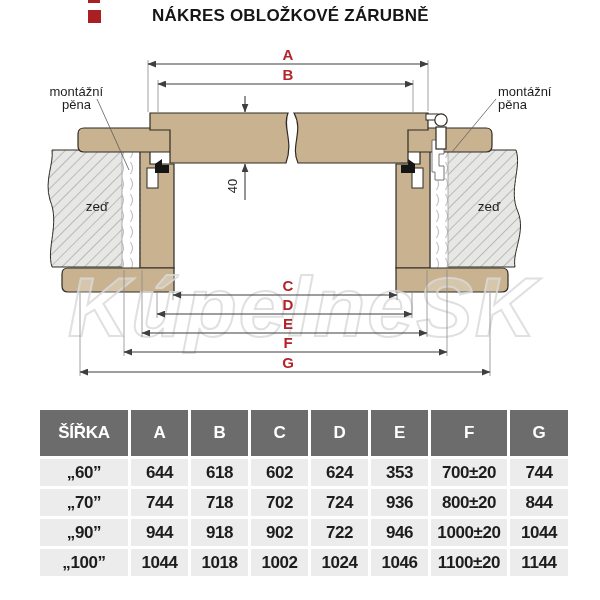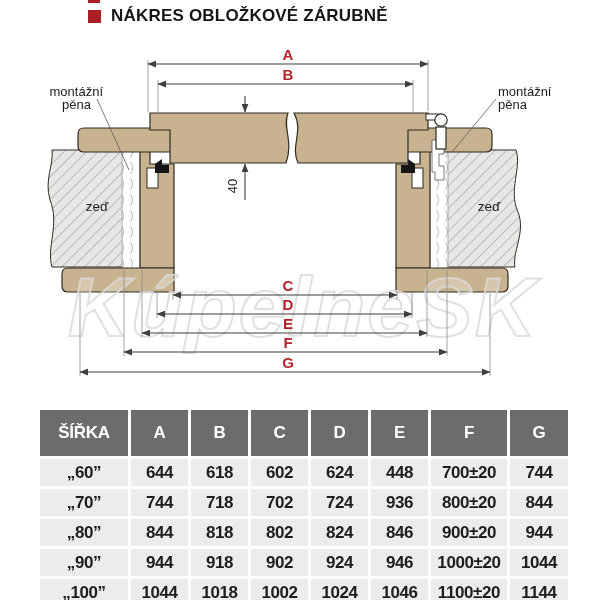--- a/index.html
+++ b/index.html
@@ -1,19 +1,19 @@
 <!DOCTYPE html>
 <html style="--bullet: #aa1f24; --red-label: #b3242b; --wood: #c8b28f; --outline: #2f2b24; --dim-line: #3f3f3f; --ext-line: #8c8c8c; --hatch-bg: #e7e7e5; --hatch-line: #9a9a9a; --header-bg: #6c6c6c; --cell-bg: #ececec; --cell-text: #1d1d1d; --watermark-stroke: #dbdbdb;"><head>
 <meta charset="utf-8">
 <style>
   html,body{margin:0;padding:0;background:#fff;}
   .stage{position:relative;width:600px;height:600px;background:#fff;overflow:hidden;
          font-family:"Liberation Sans",sans-serif;}
   
-  .title-row{position:absolute;left:88px;top:6px;display:flex;align-items:center;}
+  .title-row{position:absolute;left:88px;top:6px;display:flex;align-items:center;gap:41px;}
   .bullet{width:13px;height:13px;background:var(--bullet);margin-right:10px;flex:0 0 auto;}
   .bullet-fragment{position:absolute;left:88px;top:0;width:12px;height:3px;background:var(--bullet);}
   .page-title{font-size:17px;font-weight:bold;color:#161616;letter-spacing:.2px;white-space:nowrap;}
   
   svg.diagram{position:absolute;left:0;top:0;}
   svg text{font-family:"Liberation Sans",sans-serif;}
   .dim-label{font-size:15px;font-weight:bold;fill:var(--red-label);}
   .anno{font-size:13px;fill:#1d1d1d;}
   .wallname{font-size:13.5px;fill:#1d1d1d;}
   .thick-label{font-size:13px;fill:#1d1d1d;}
@@ -179,50 +179,40 @@
           <th>G</th>
         </tr>
     </thead>
     <tbody>
         <tr>
           <td>„60”</td>
           <td>644</td>
           <td>618</td>
           <td>602</td>
           <td>624</td>
-          <td>448</td>
+          <td>353</td>
           <td>700±20</td>
           <td>744</td>
         </tr>
         <tr>
           <td>„70”</td>
           <td>744</td>
           <td>718</td>
           <td>702</td>
           <td>724</td>
           <td>936</td>
           <td>800±20</td>
           <td>844</td>
         </tr>
         <tr>
-          <td>„80”</td>
-          <td>844</td>
-          <td>818</td>
-          <td>802</td>
-          <td>824</td>
-          <td>846</td>
-          <td>900±20</td>
-          <td>944</td>
-        </tr>
-        <tr>
           <td>„90”</td>
           <td>944</td>
           <td>918</td>
           <td>902</td>
-          <td>924</td>
+          <td>722</td>
           <td>946</td>
           <td>1000±20</td>
           <td>1044</td>
         </tr>
         <tr>
           <td>„100”</td>
           <td>1044</td>
           <td>1018</td>
           <td>1002</td>
           <td>1024</td>

